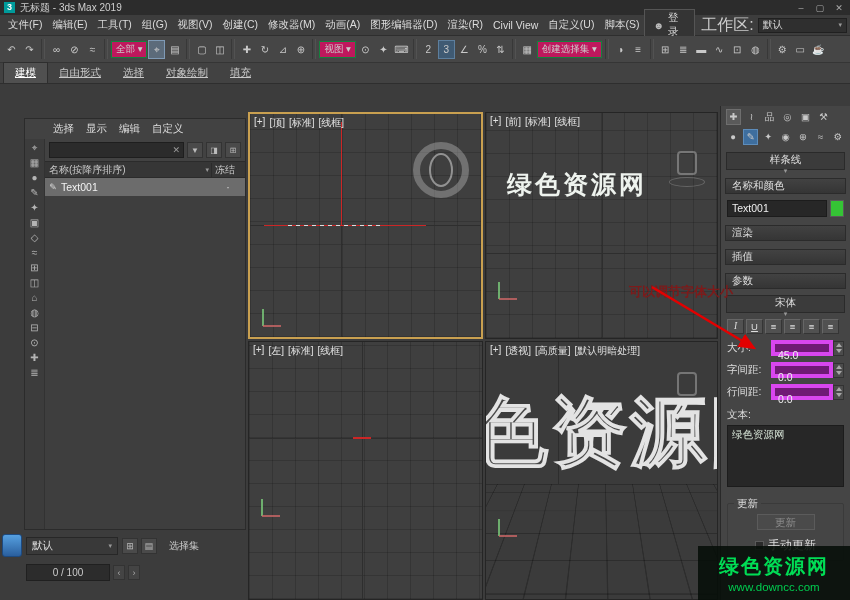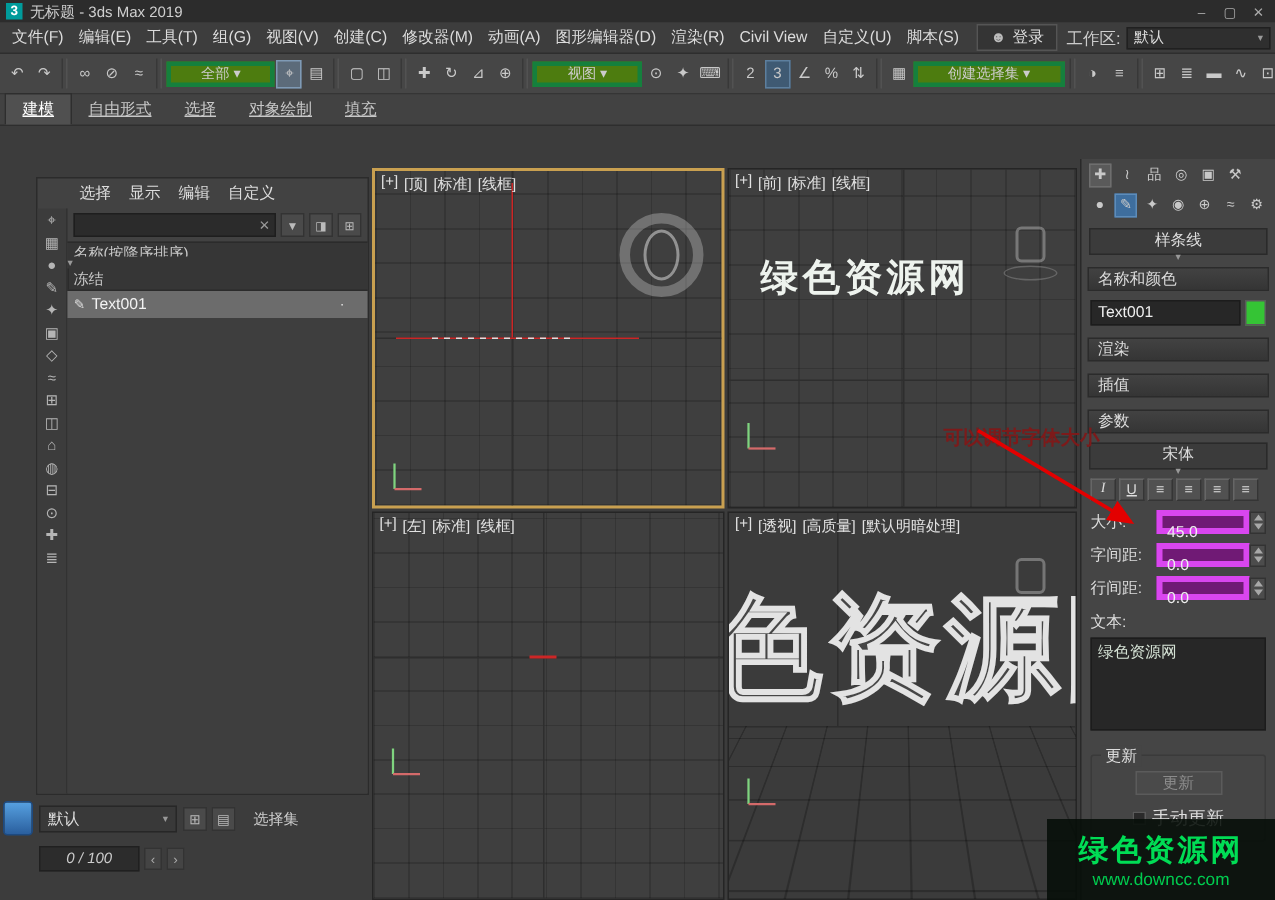--- a/index.html
+++ b/index.html
@@ -16,33 +16,33 @@
   .winbtn{font-size:9px;color:#aaa;width:14px;text-align:center;}
 
   
   .menubar{position:absolute;left:0;top:15px;width:850px;height:21px;background:#3d3d3d;
            border-bottom:1px solid #2e2e2e;display:flex;align-items:center;padding:0 3px;font-size:10.5px;}
   .menubar-items{display:flex;align-items:center;}
   .menu-item{padding:2px 5px;color:#dcdcdc;white-space:nowrap;}
   .login-box{display:flex;align-items:center;gap:4px;background:#343434;border:1px solid #555;
              padding:1px 8px;margin-right:6px;font-size:10.5px;color:#ddd;}
   .user-glyph{color:#bbb;font-size:10px;}
-  .ws-label{font-size:11px;color:#ccc;margin-right:4px;white-space:nowrap;}
+  .ws-label{font-size:16px;color:#ccc;margin-right:4px;white-space:nowrap;}
   .ws-drop{width:96px;height:15px;background:#2f2f2f;border:1px solid #202020;display:flex;
            align-items:center;justify-content:space-between;padding:0 4px;font-size:10px;color:#ddd;}
 
   
   .toolbar{position:absolute;left:0;top:36px;width:850px;height:27px;background:#464646;
            border-bottom:1px solid #353535;display:flex;align-items:center;padding:0 3px;gap:1px;}
   .tb{flex:none;}
   .tb.icon{width:17px;height:19px;line-height:19px;text-align:center;font-size:10px;color:#c9c9c9;}
   .tb.icon.active{background:#5c6b7a;border:1px solid #7f9ab5;line-height:17px;}
   .tb.icon.on{background:#3f5a73;border:1px solid #5d7f9e;line-height:17px;}
-  .tb.drop{height:17px;background:#4d7c0f;border:3px solid #15803d;color:#ccc;font-size:9.5px;
-           padding:0 20px;display:flex;align-items:center;white-space:nowrap;}
+  .tb.drop{height:17px;background:#be185d;border:1px solid #15803d;color:#ccc;font-size:9.5px;
+           padding:0 4px;display:flex;align-items:center;white-space:nowrap;}
   .tb.sep{width:4px;height:20px;border-left:1px solid #383838;border-right:1px solid #525252;margin:0 2px;pointer-events:none;}
 
   
   .ribbon-tabs{position:absolute;left:0;top:63px;width:850px;height:21px;background:#424242;
                border-bottom:1px solid #2e2e2e;display:flex;align-items:flex-end;padding:0 3px;}
   .rtab{font-size:10.5px;color:#c8c8c8;padding:3px 11px;white-space:nowrap;text-decoration:underline;}
   .rtab.active{background:#505050;color:#fff;border:1px solid #2e2e2e;border-bottom:none;}
   .ribbon-strip{position:absolute;left:0;top:85px;width:850px;height:20px;background:#383838;
                 border-bottom:1px solid #2c2c2c;display:flex;align-items:center;gap:4px;
                 padding:0 8px;font-size:10.5px;color:#c6c6c6;}
@@ -57,43 +57,43 @@
   .exp-icons{width:20px;background:#3c3c3c;border-right:1px solid #323232;display:flex;
              flex-direction:column;align-items:center;padding-top:3px;gap:3px;overflow:hidden;}
   .exp-icon{font-size:10px;color:#b5b5b5;line-height:12px;}
   .exp-main{flex:1;display:flex;flex-direction:column;min-width:0;}
   .exp-toolbar{height:22px;display:flex;align-items:center;gap:3px;padding:0 4px;}
   .exp-search{flex:1;height:16px;background:#2b2b2b;border:1px solid #1e1e1e;display:flex;
               align-items:center;justify-content:flex-end;padding:0 3px;}
   .exp-search .clear{font-size:9px;color:#999;}
   .exp-btn{width:16px;height:16px;background:#4a4a4a;border:1px solid #333;font-size:8px;color:#bbb;
            display:flex;align-items:center;justify-content:center;}
-  .exp-header{height:33px;background:#363636;border-top:1px solid #2b2b2b;border-bottom:1px solid #2b2b2b;
-              display:flex;font-size:10px;color:#c9c9c9;flex-direction:column;}
+  .exp-header{height:17px;background:#363636;border-top:1px solid #2b2b2b;border-bottom:1px solid #2b2b2b;
+              display:flex;align-items:center;font-size:10px;color:#c9c9c9;}
   .col-name{flex:1;padding-left:4px;white-space:nowrap;overflow:hidden;}
   .sort{font-size:7px;color:#999;margin-right:2px;}
   .col-frozen{width:34px;border-left:1px solid #2b2b2b;padding-left:3px;white-space:nowrap;}
   .exp-rowsel{height:18px;background:#6c6c6c;display:flex;align-items:center;font-size:10.5px;color:#f2f2f2;}
   .obj-icon{width:16px;text-align:center;font-size:9px;color:#ddd;}
   .obj-name{flex:1;}
   .obj-frozen{width:34px;color:#ddd;text-align:center;}
   .exp-filler{flex:1;background:#3e3e3e;}
 
   
   .layout-tab-btn{position:absolute;left:2px;top:534px;width:20px;height:23px;border-radius:3px;
                   background:linear-gradient(#56a0e0,#2a5f9e);border:1px solid #1d4a80;}
   .preset-row{position:absolute;left:26px;top:537px;display:flex;align-items:center;gap:4px;}
   .preset-drop{width:92px;height:18px;background:#393939;border:1px solid #272727;display:flex;
                align-items:center;justify-content:space-between;padding:0 5px;font-size:10.5px;color:#ddd;}
   .mini-btn{width:16px;height:16px;background:#4a4a4a;border:1px solid #333;font-size:9px;color:#bbb;
             display:flex;align-items:center;justify-content:center;}
   .sets-label{font-size:10px;color:#ccc;margin-left:8px;white-space:nowrap;}
   .time-row{position:absolute;left:26px;top:564px;display:flex;align-items:center;gap:3px;}
-  .time-box{width:67px;height:17px;background:#2c2c2c;border:1px solid #202020;color:#ccc;
-            font-size:10px;display:flex;align-items:center;justify-content:center;font-style:italic;}
+  .time-box{width:84px;height:17px;background:#2c2c2c;border:1px solid #202020;color:#ccc;
+            font-size:10px;display:flex;align-items:center;justify-content:center;}
   .time-arrow{width:12px;height:15px;background:#444;border:1px solid #333;color:#aaa;font-size:9px;
               display:flex;align-items:center;justify-content:center;}
 
   
   .vp{position:absolute;background:#3f3f3f;overflow:hidden;border:1px solid #252525;}
   .vp.wire{background-image:
       repeating-linear-gradient(90deg, rgba(0,0,0,0.16) 0 1px, transparent 1px 23px),
       repeating-linear-gradient(0deg, rgba(0,0,0,0.16) 0 1px, transparent 1px 23px);}
   .vp1{left:248px;top:112px;width:235px;height:227px;border:2px solid #c9a050;}
   .vp2{left:485px;top:112px;width:233px;height:227px;}

